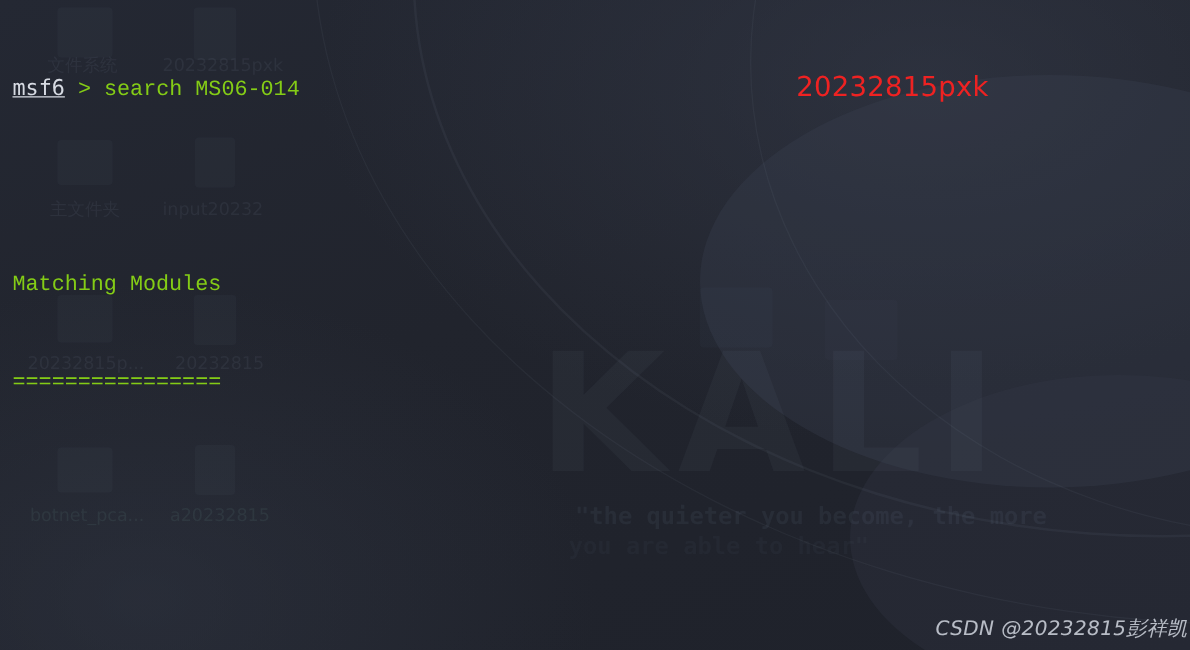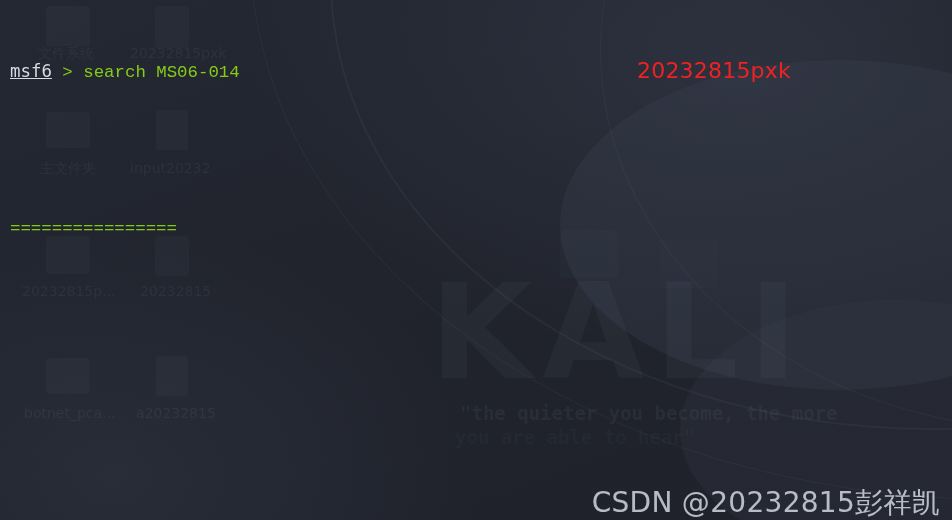--- a/index.html
+++ b/index.html
@@ -112,27 +112,28 @@
     white-space:pre;
   }
   .line { height:26px; }
   .u { text-decoration:underline; }
   .teal { color:#4fb9a4; }
   .dim  { color:#84cc16;font-family:Liberation Mono, monospace; }
 
   
   .csdn {
     position:absolute;
-    right:12px; bottom:4px;
+    right:2px; bottom:4px;
     z-index:5;
     font-family:"DejaVu Sans","Liberation Sans",sans-serif;
-    font-size:28px;
+    font-size:16px;
     color:rgba(226,231,240,.78);
     white-space:nowrap;
     letter-spacing:.3px;
+    font-style:italic;
   }
 </style>
 </head>
 <body>
 
 <div id="terminal">
 
   <div class="wallpaper">
     <div class="wp-gradient"></div>
     <div class="wp-blob b1"></div>
@@ -164,20 +165,21 @@
     <div class="dlabel" style="left:140px; top:278px;">20232815</div>
     <div class="dlabel teal" style="left:24px;  top:400px;">botnet_pca...</div>
     <div class="dlabel teal" style="left:136px; top:400px;">a20232815</div>
   </div>
 
   <div class="wp-redtag">20232815pxk</div>
 
   <div class="screen">
     <div class="line"><span class="u">msf6</span><span class="dim"> &gt; search MS06-014</span></div>
     <div class="line"><span class="dim"></span></div>
+    <div class="line"><span class="dim">Matching Modules</span></div>
     <div class="line"><span class="dim">================</span></div>
     <div class="line"><span class="dim"></span></div>
     
     
     
     
     
     
     
     

